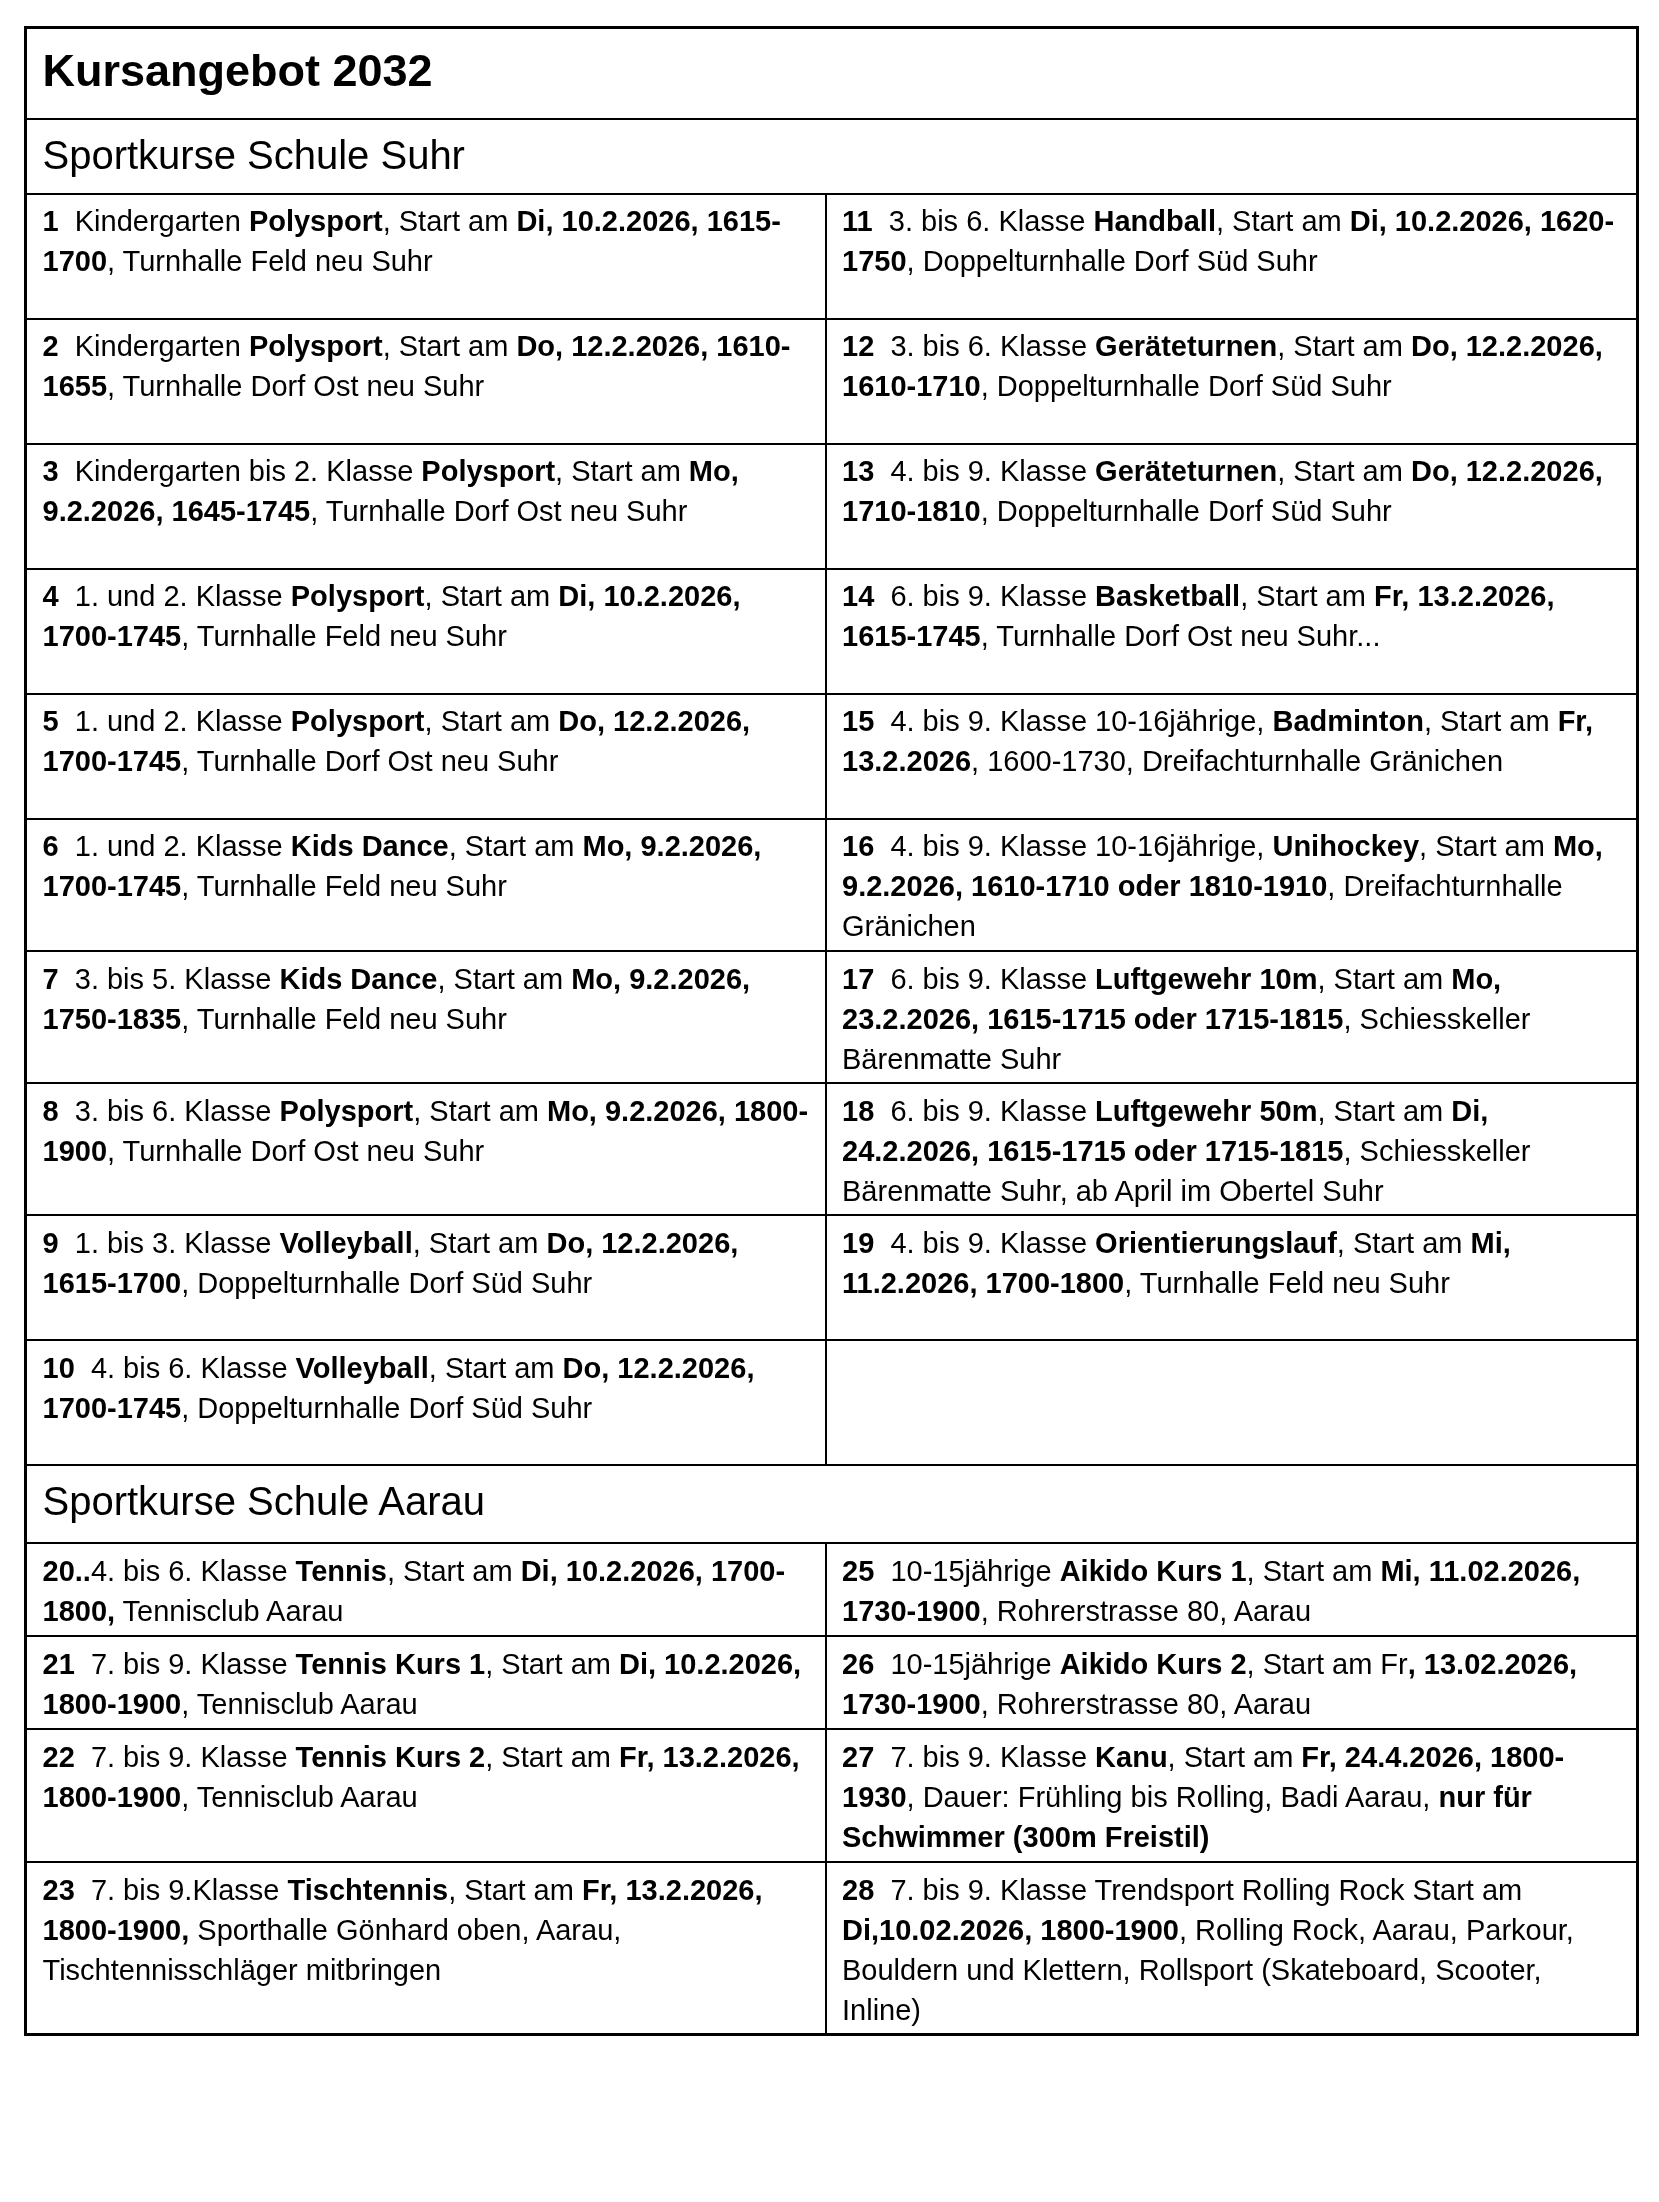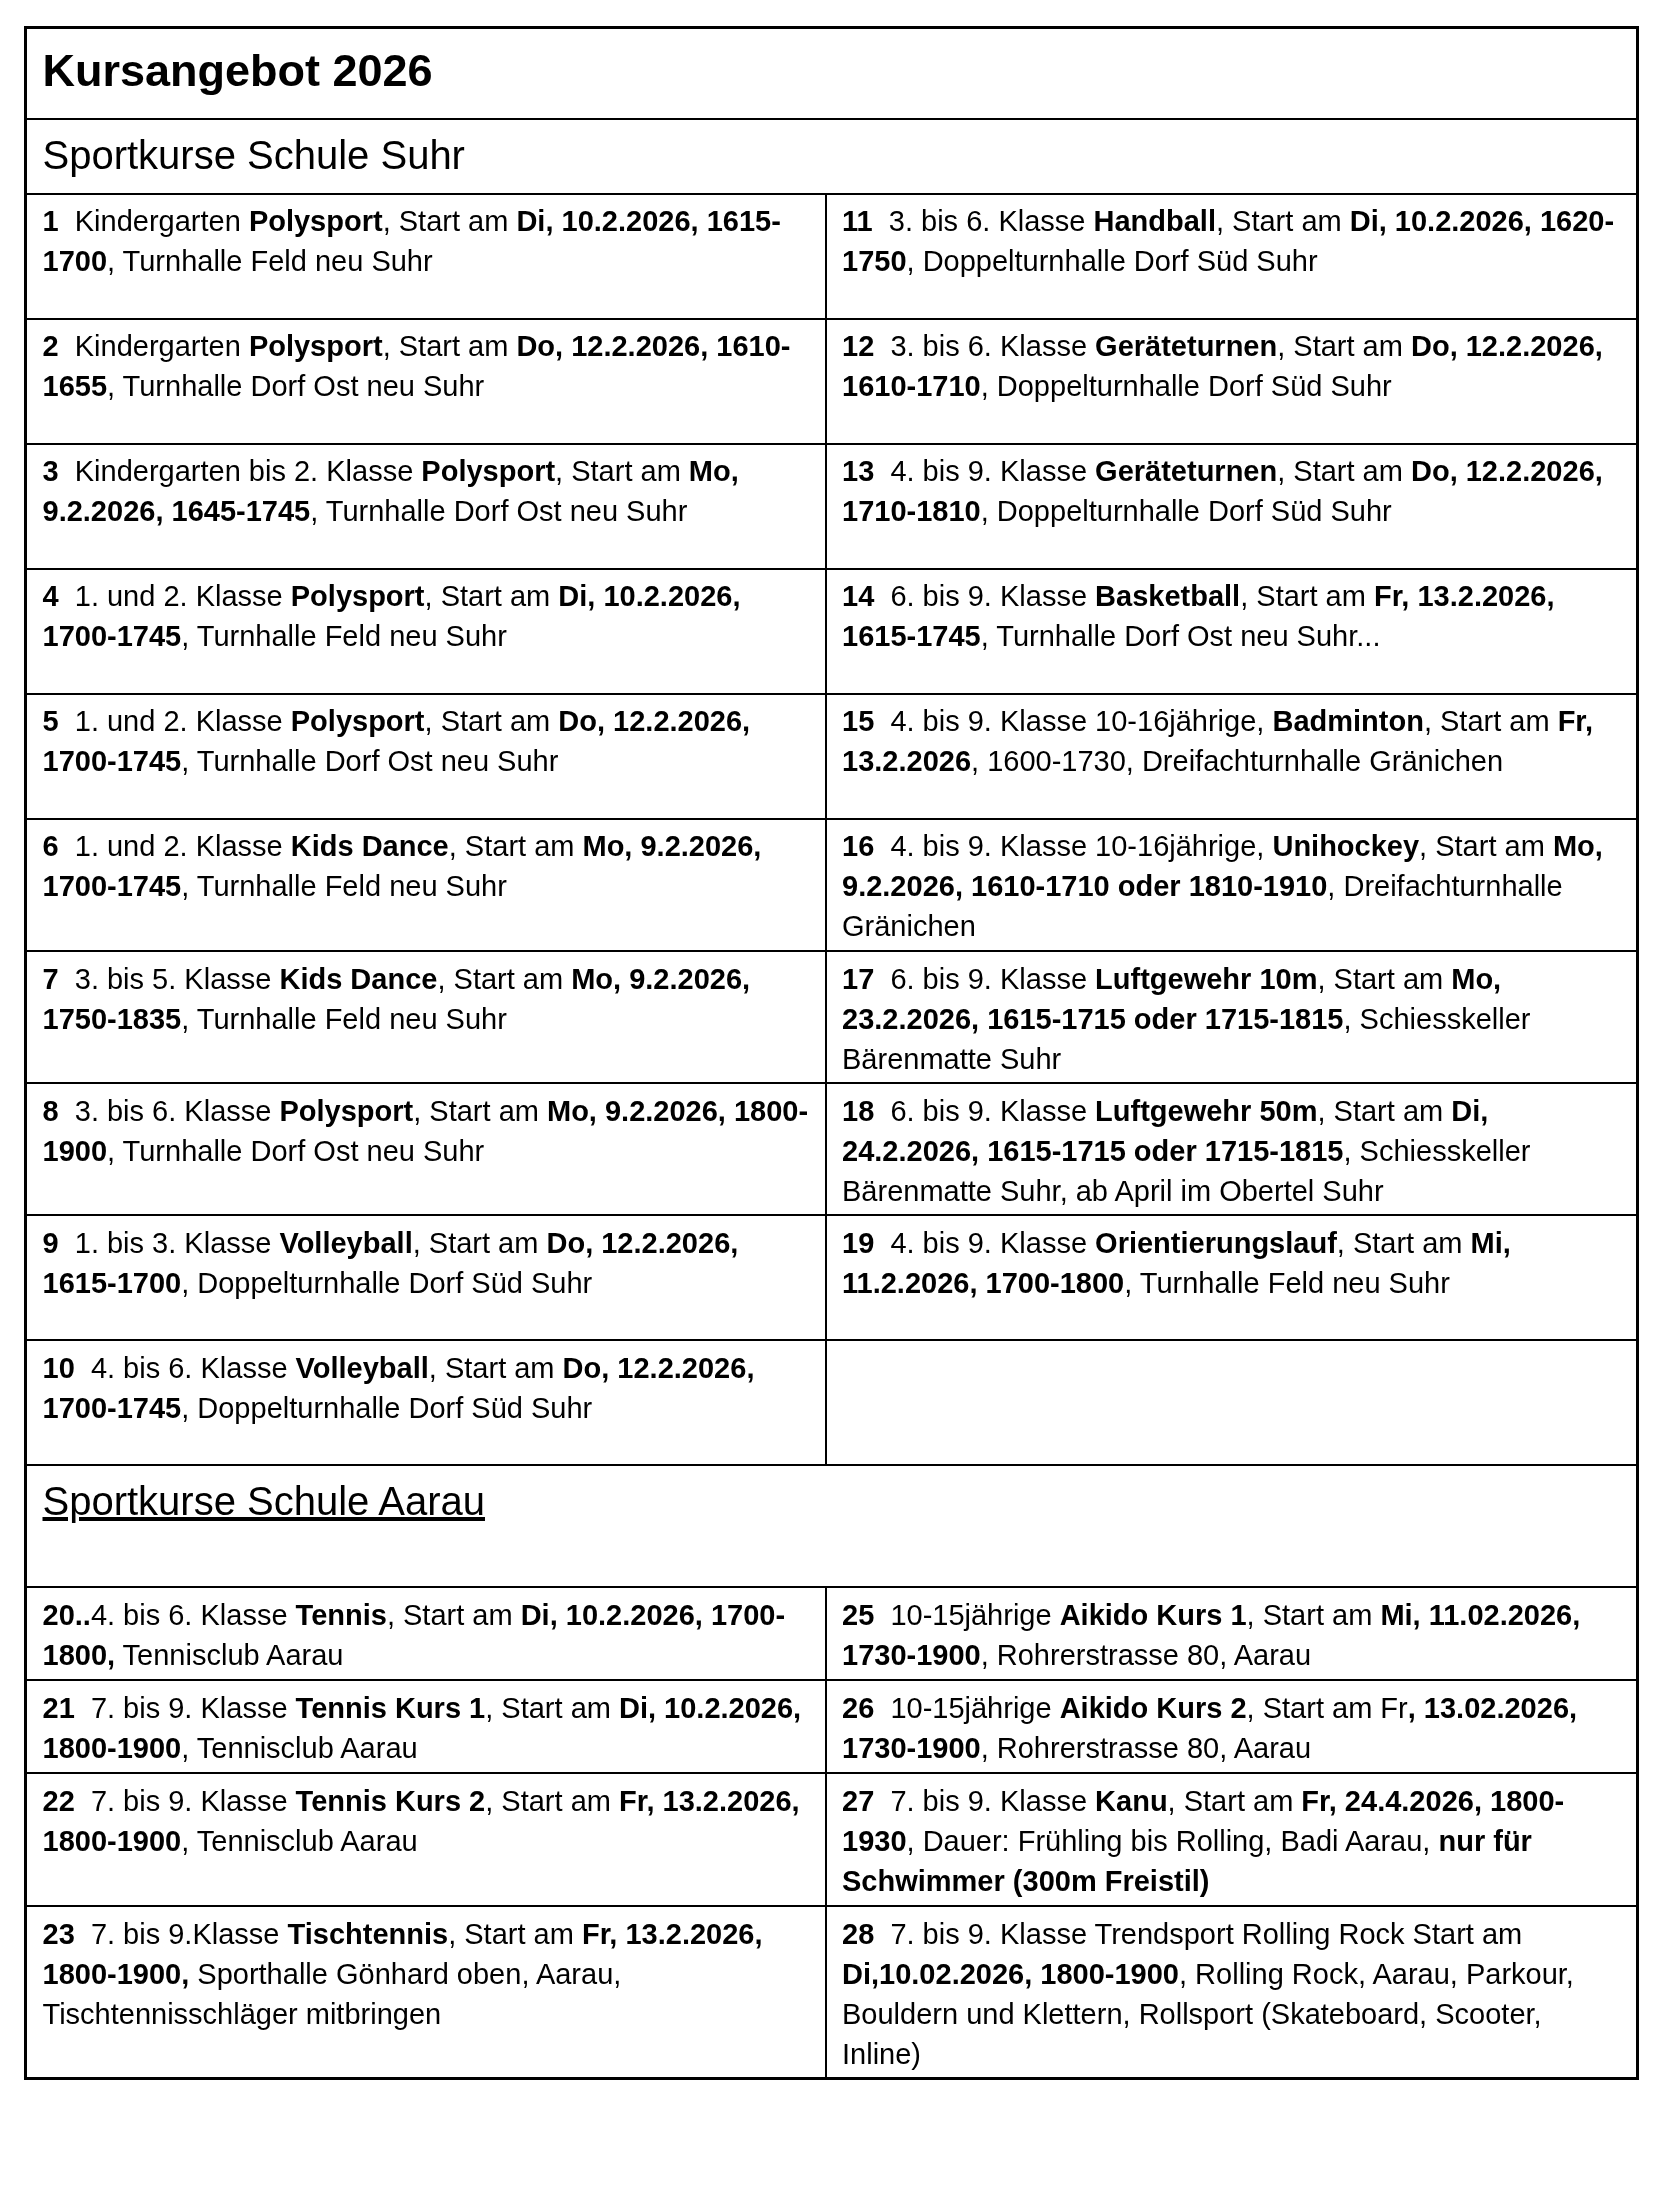--- a/index.html
+++ b/index.html
@@ -42,38 +42,38 @@
     line-height:50px;
     padding:17px 15.5px 8.6px 15.5px;
   }
   td.section-heading{
     font-size:40px;
     font-weight:400;
     line-height:46px;
     padding-top:12px;
   }
   tr.heading-sec-0{height:75px;margin-top:28px;}
-  tr.heading-sec-1{height:122px;text-decoration:underline;}
+  tr.heading-sec-1{height:78px;}
   tr.course-row.sec-0{height:125px;}
   tr.course-row.sec-1{height:93px;}
   .seg{font-weight:400;}
   .seg.bold{font-weight:bold;}
 </style>
 </head>
 <body>
 
 <div class="page">
   <table class="course-table">
     <colgroup>
       <col class="col-left">
       <col class="col-right">
     </colgroup>
     <tbody>
       <tr class="title-row">
-        <td colspan="2" class="title-cell">Kursangebot 2026</td>
+        <td colspan="2" class="title-cell">Kursangebot 2032</td>
       </tr>
 
     <tr class="heading-row heading-sec-0">
           <td colspan="2" class="section-heading">Sportkurse Schule Suhr</td>
         </tr>
         <tr class="course-row sec-0">
           <td class="course-cell"><span class="seg bold">1  </span><span class="seg">Kindergarten </span><span class="seg bold">Polysport</span><span class="seg">, Start am </span><span class="seg bold">Di, 10.2.2026, 1615-1700</span><span class="seg">, Turnhalle Feld neu Suhr</span></td>
           <td class="course-cell"><span class="seg bold">11  </span><span class="seg">3. bis 6. Klasse </span><span class="seg bold">Handball</span><span class="seg">, Start am </span><span class="seg bold">Di, 10.2.2026, 1620-1750</span><span class="seg">, Doppelturnhalle Dorf Süd Suhr</span></td>
         </tr>
         <tr class="course-row sec-0">

